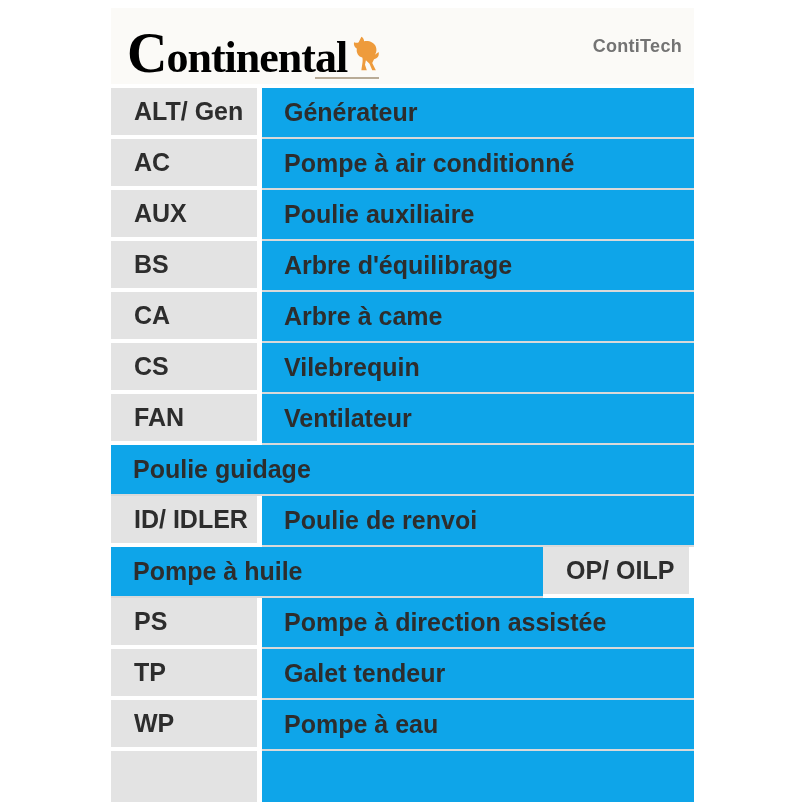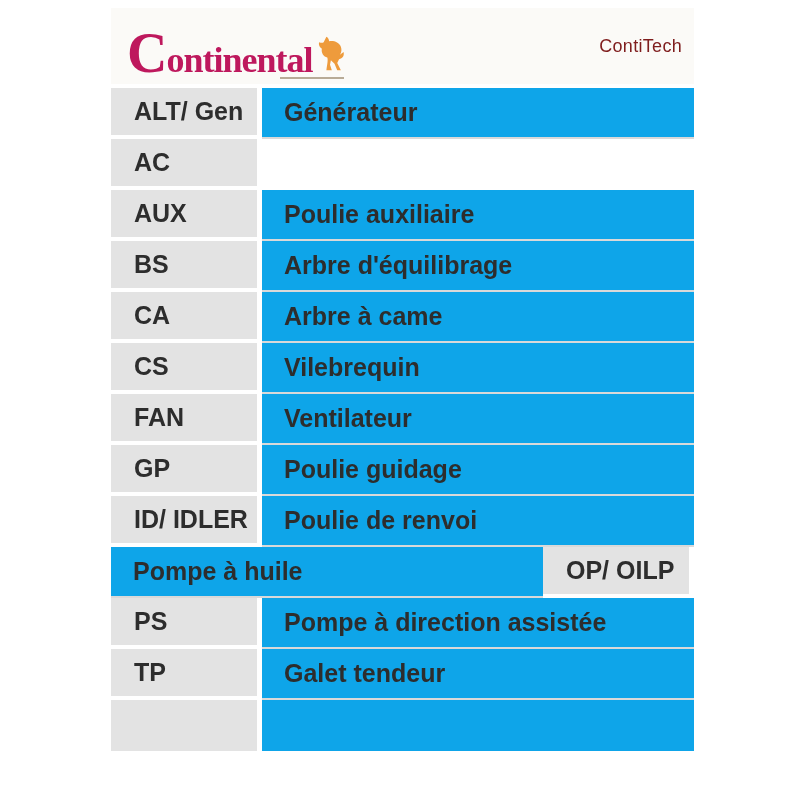--- a/index.html
+++ b/index.html
@@ -35,23 +35,23 @@
     margin-bottom: 4px;
   }
   .logo {
     display: flex;
     align-items: flex-end;
     line-height: 1;
   }
   .logo-text {
     font-family: "Liberation Serif", serif;
     font-weight: bold;
-    font-size: 36px;
+    font-size: 44px;
     letter-spacing: -1px;
-    color: #be185d;
+    color: #000000;
     line-height: 0.95;
     margin-top: 16px;
   }
   .logo-text::first-letter {
     font-size: 56px;
   }
   .horse-wrap {
     position: relative;
     display: inline-block;
     margin-left: 2px;
@@ -60,23 +60,23 @@
   .horse-underline {
     position: absolute;
     left: -34px;
     right: 2px;
     bottom: -4px;
     height: 2px;
     background: #b8ab97;
   }
   .subbrand {
     font-family: "Liberation Sans", sans-serif;
-    font-weight: normal;
+    font-weight: bold;
     font-size: 18px;
-    color: #7f1d1d;
+    color: #737373;
     letter-spacing: 0.3px;
     padding-right: 2px;
   }
   
   .table {
     width: 583px;
   }
   .row {
     display: flex;
     height: 51px;
@@ -134,20 +134,23 @@
     </div>
     <div class="cell cell-def">
       <span>Générateur</span>
     </div>
   </div>
 
   <div class="row">
     <div class="cell cell-abbr">
       <span>AC</span>
     </div>
+    <div class="cell cell-def">
+      <span>Pompe à air conditionné</span>
+    </div>
   </div>
 
   <div class="row">
     <div class="cell cell-abbr">
       <span>AUX</span>
     </div>
     <div class="cell cell-def">
       <span>Poulie auxiliaire</span>
     </div>
   </div>
@@ -182,23 +185,20 @@
   <div class="row">
     <div class="cell cell-abbr">
       <span>FAN</span>
     </div>
     <div class="cell cell-def">
       <span>Ventilateur</span>
     </div>
   </div>
 
   <div class="row">
-    <div class="cell cell-abbr">
-      <span>GP</span>
-    </div>
     <div class="cell cell-def">
       <span>Poulie guidage</span>
     </div>
   </div>
 
   <div class="row">
     <div class="cell cell-abbr">
       <span>ID/ IDLER</span>
     </div>
     <div class="cell cell-def">
@@ -227,20 +227,28 @@
 
   <div class="row">
     <div class="cell cell-abbr">
       <span>TP</span>
     </div>
     <div class="cell cell-def">
       <span>Galet tendeur</span>
     </div>
   </div>
 
+  <div class="row">
+    <div class="cell cell-abbr">
+      <span>WP</span>
+    </div>
+    <div class="cell cell-def">
+      <span>Pompe à eau</span>
+    </div>
+  </div>
 </div>
 
     <div class="row partial">
       <div class="cell cell-abbr"></div>
       <div class="cell cell-def"></div>
     </div>
 
   </div>
 </div>
 

